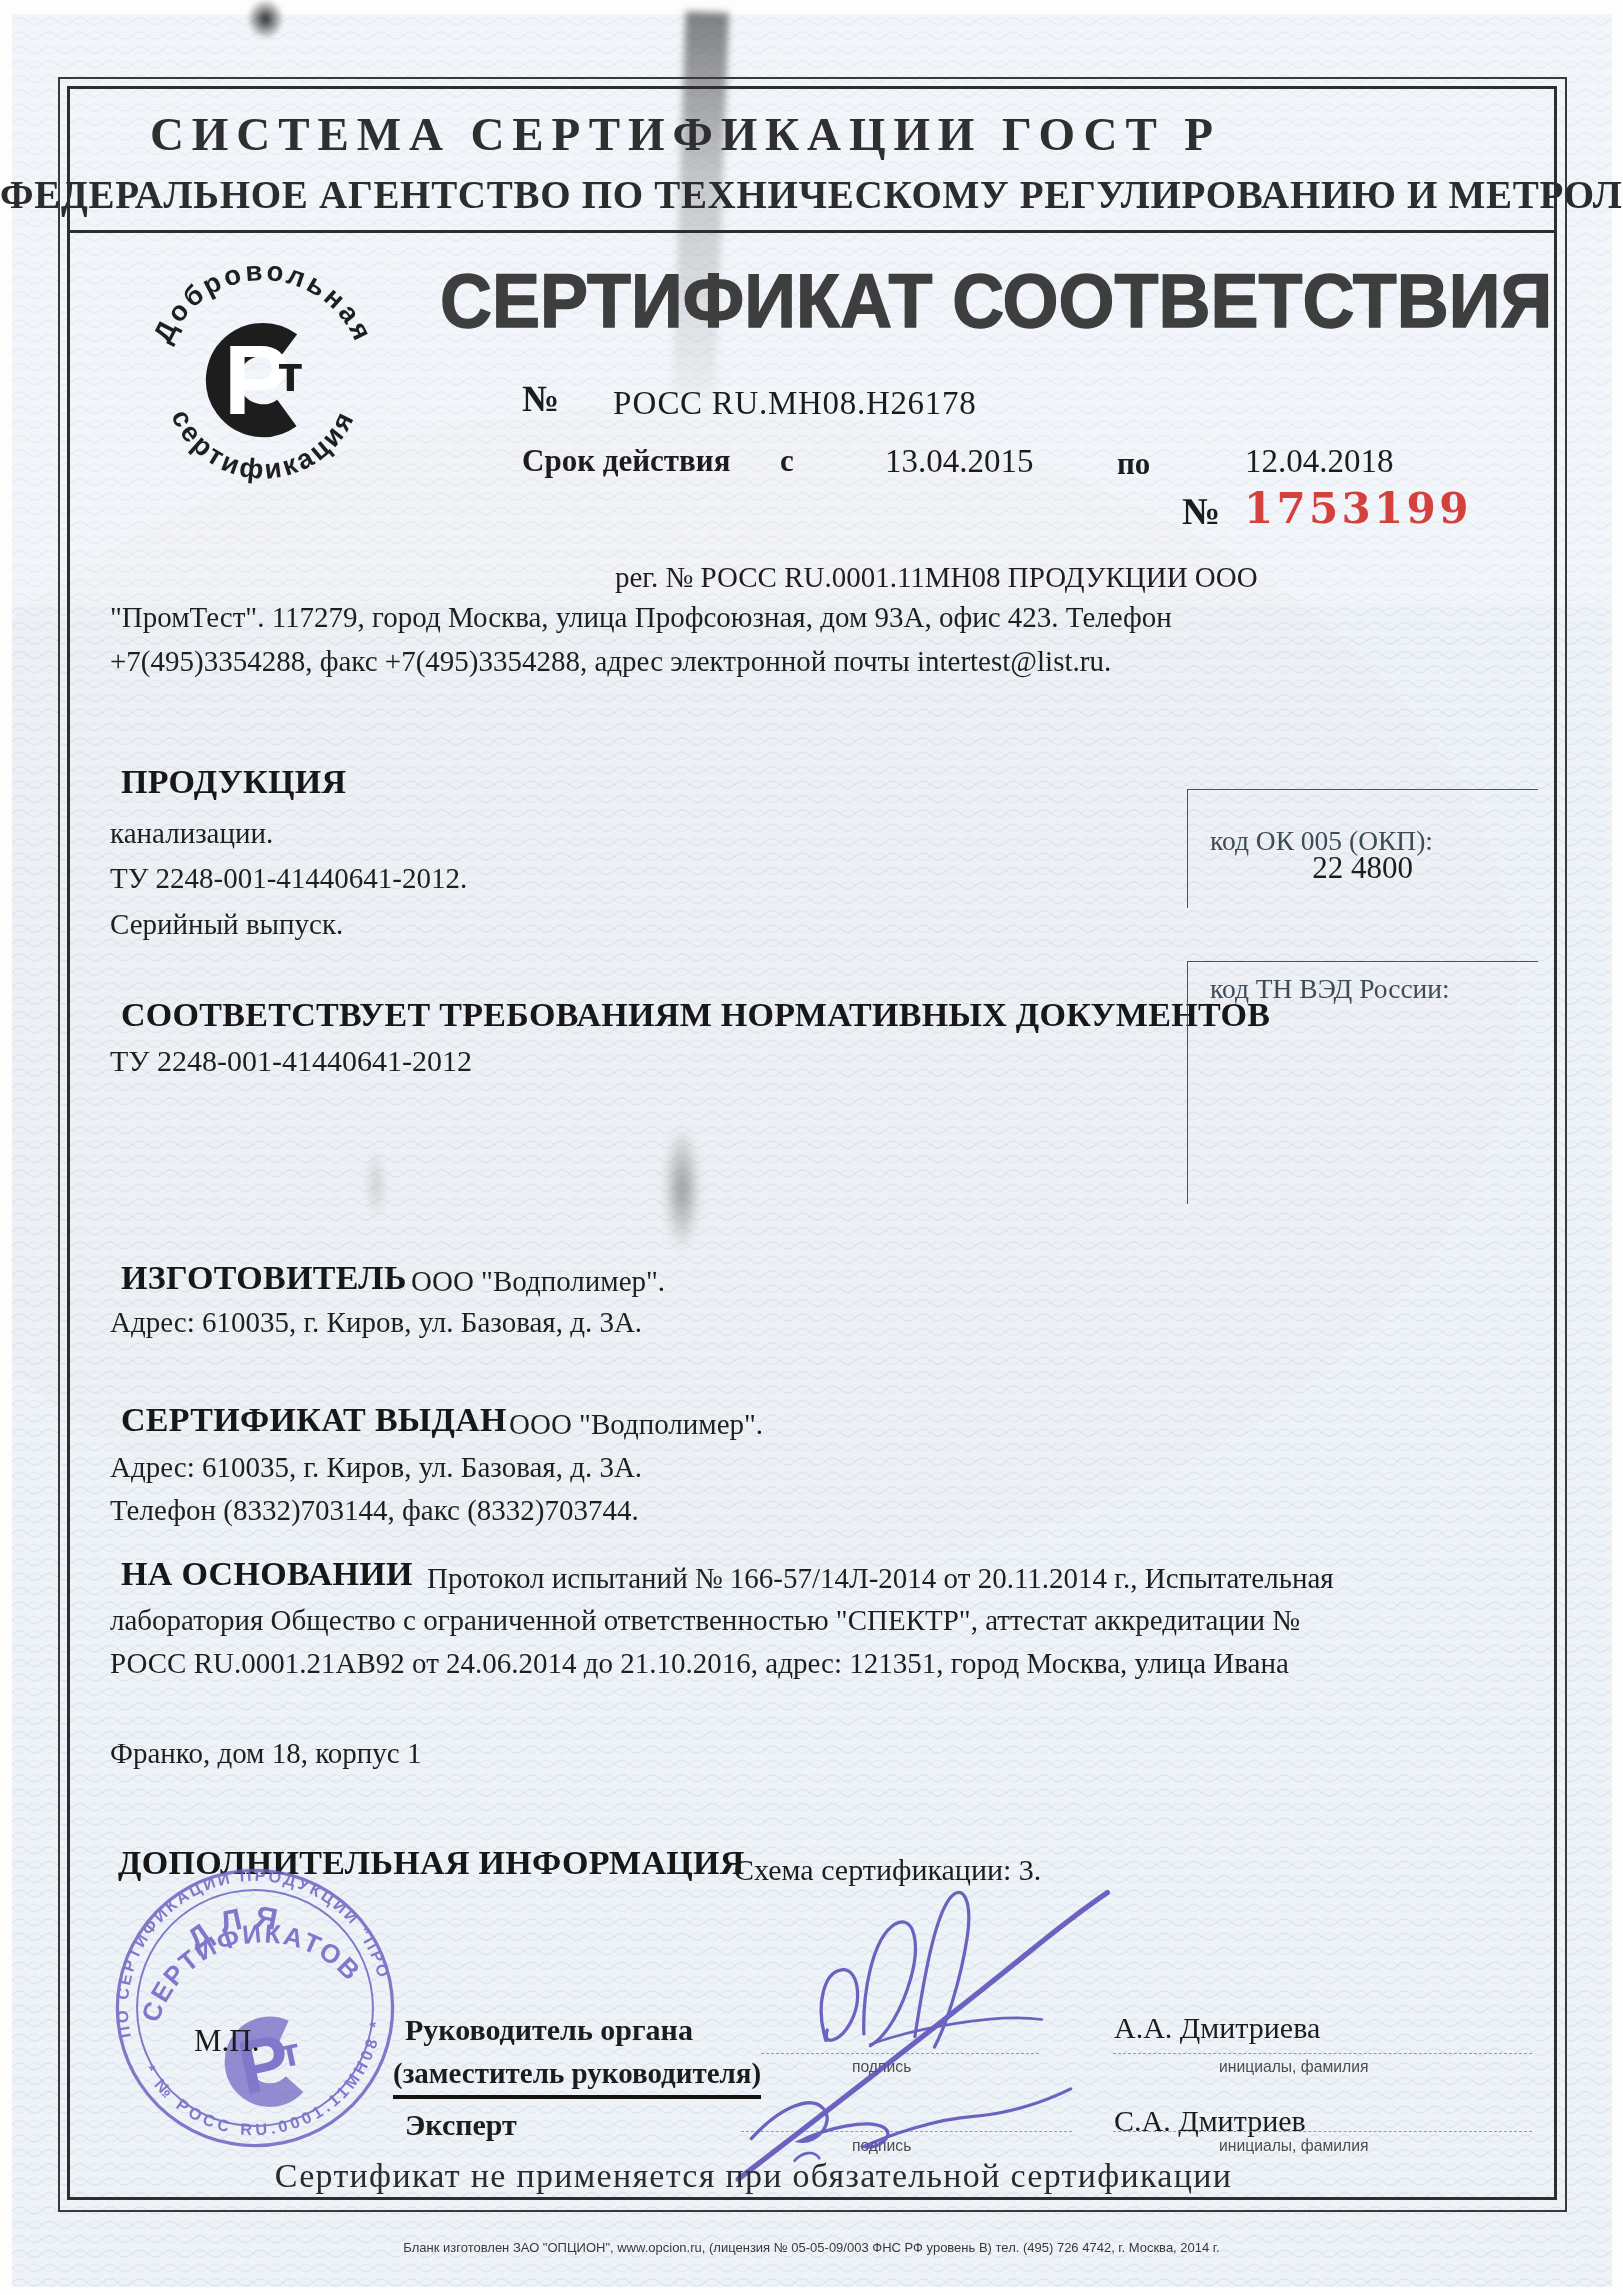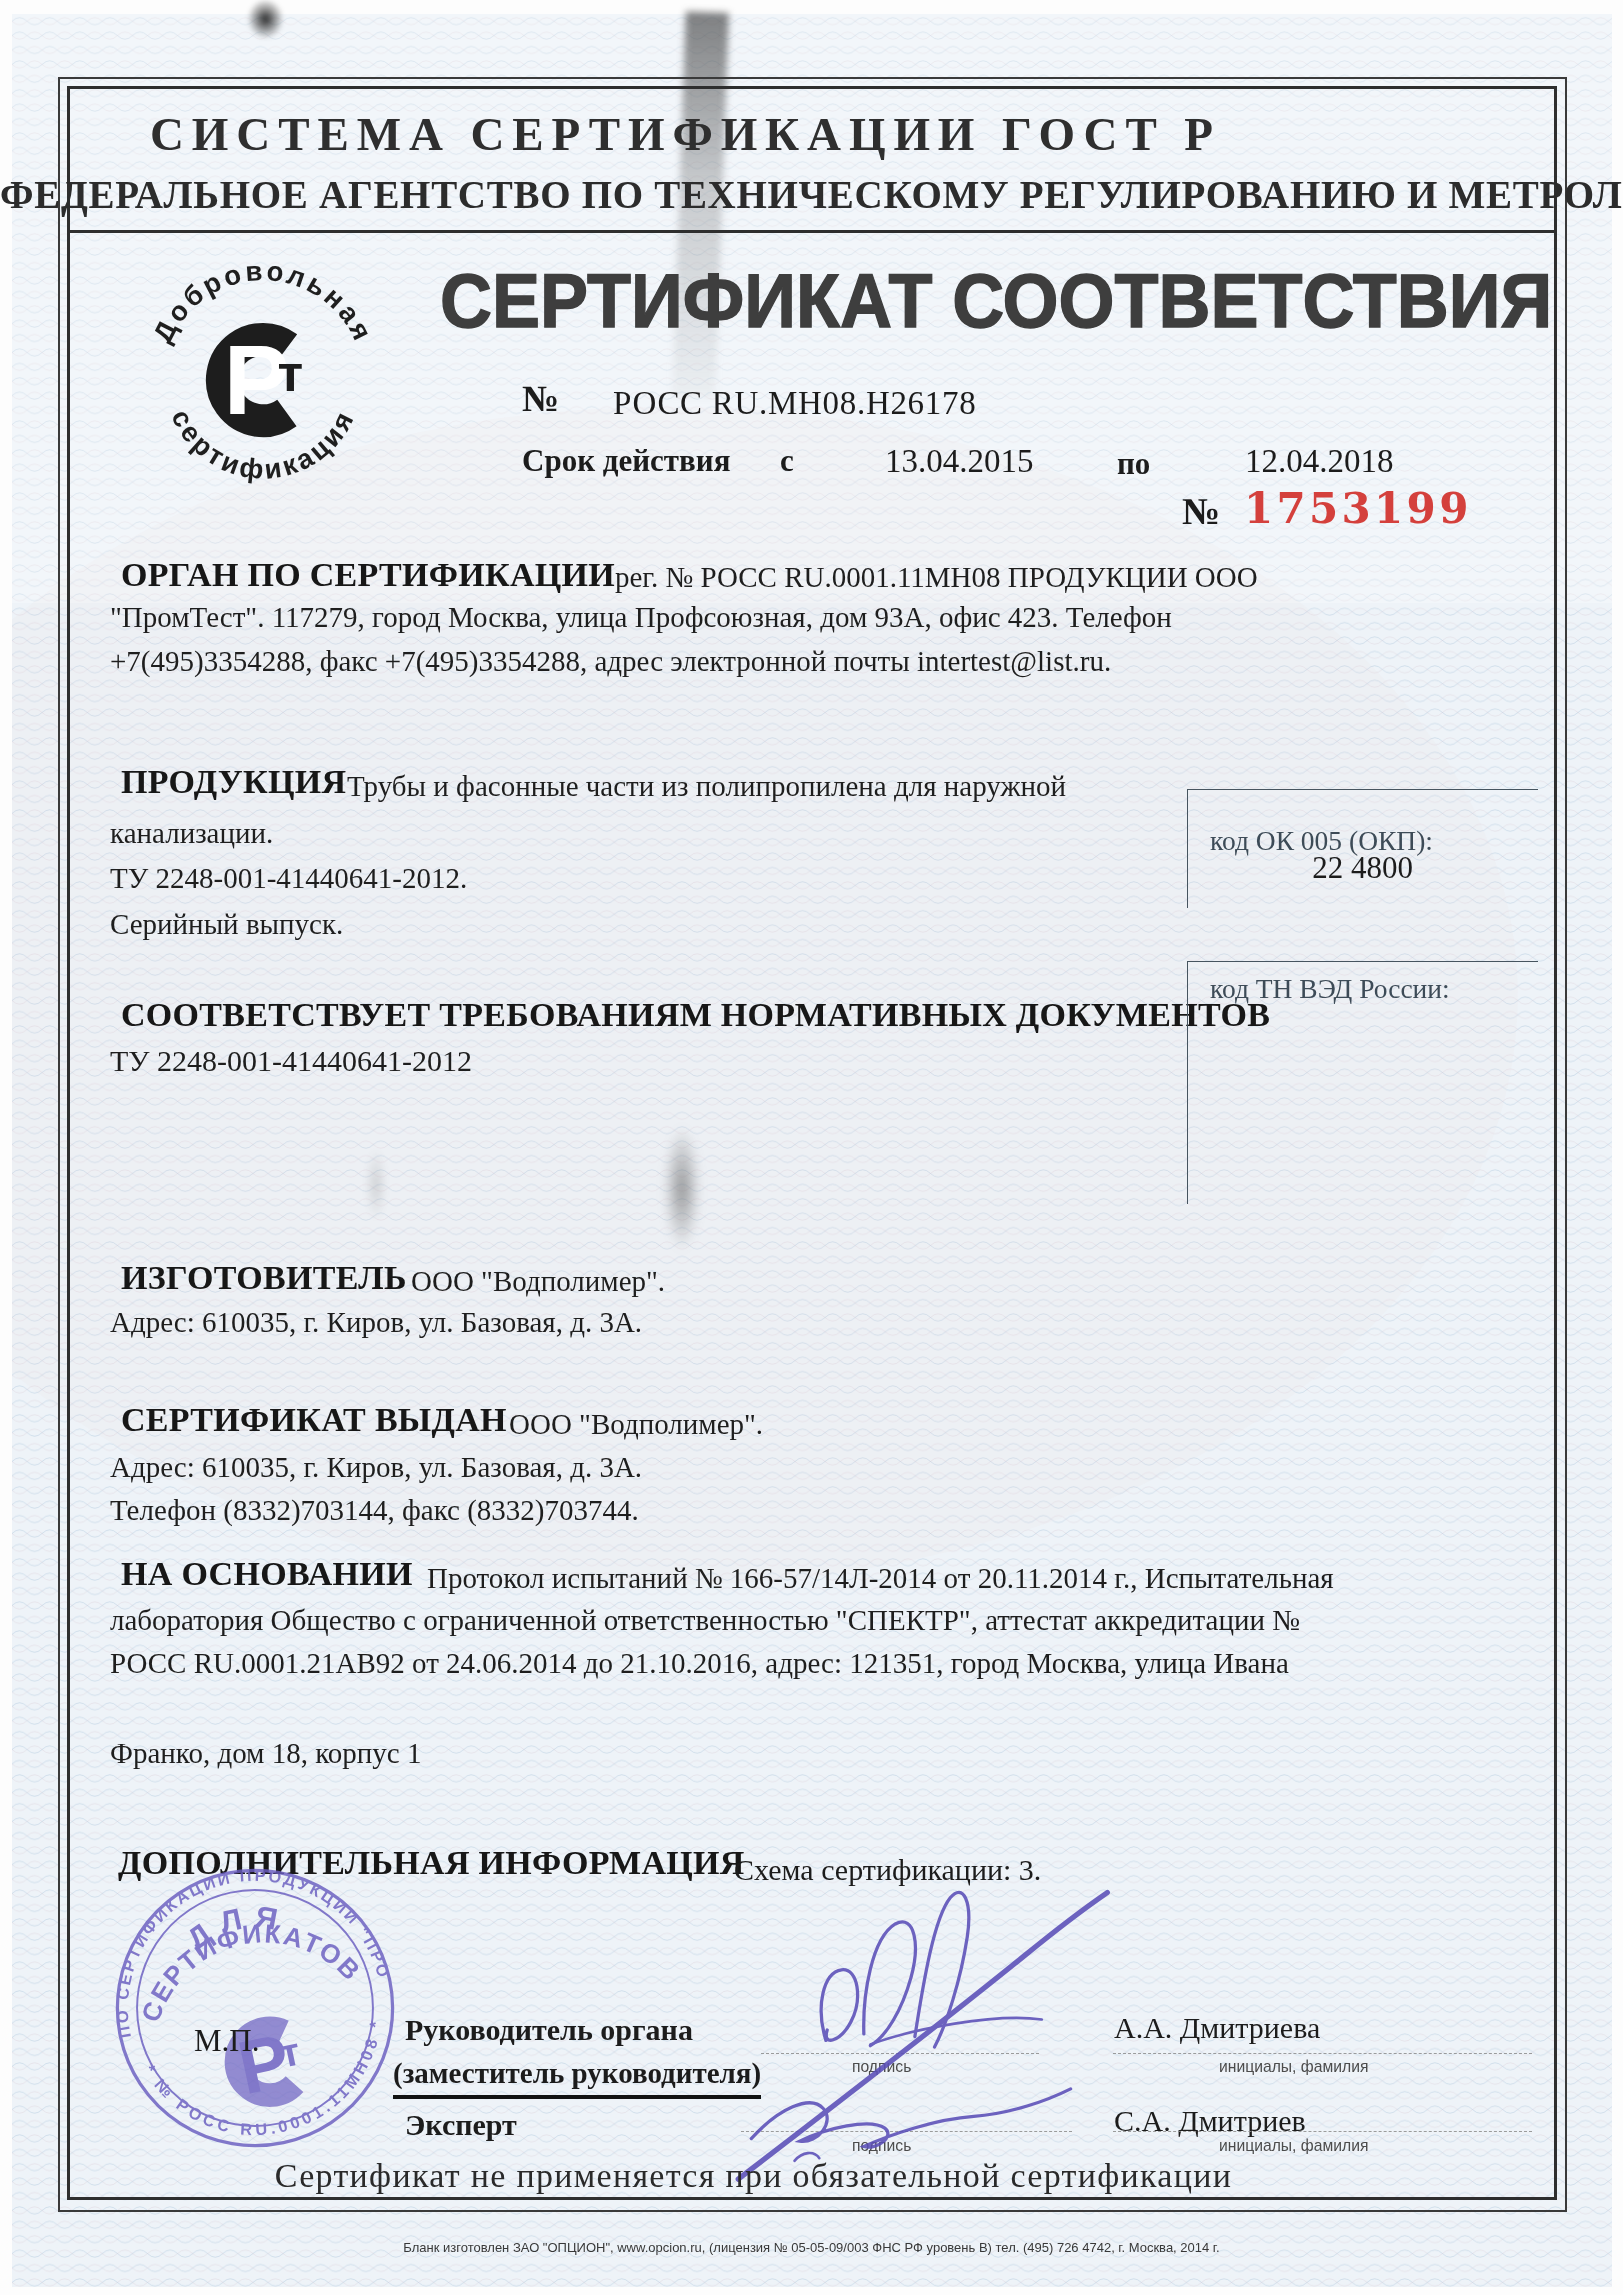--- a/index.html
+++ b/index.html
@@ -87,27 +87,25 @@
 
   <div class="t b" style="left:522px;top:445px;font-size:31px;">Срок действия</div>
   <div class="t b" style="left:780px;top:445px;font-size:31px;">с</div>
   <div class="t" style="left:885px;top:445px;font-size:33px;">13.04.2015</div>
   <div class="t b" style="left:1117px;top:448px;font-size:31px;">по</div>
   <div class="t" style="left:1245px;top:445px;font-size:33px;">12.04.2018</div>
 
   <div class="t b" style="left:1182px;top:492px;font-size:38px;">№</div>
   <div class="t b" style="left:1244px;top:488px;font-size:42px;letter-spacing:3.3px;color:#d4403c;font-family:'DejaVu Serif',serif;">1753199</div>
 
-  <div class="t lbl" style="left:121px;top:558px;">ОРГАН ПО СЕРТИФИКАЦИИ</div>
   <div class="t body" style="left:615px;top:563px;">рег. № РОСС RU.0001.11МН08 ПРОДУКЦИИ ООО</div>
   <div class="t body" style="left:110px;top:603px;">"ПромТест". 117279, город Москва, улица Профсоюзная, дом 93А, офис 423. Телефон</div>
   <div class="t body" style="left:110px;top:647px;">+7(495)3354288, факс +7(495)3354288, адрес электронной почты intertest@list.ru.</div>
 
   <div class="t lbl" style="left:121px;top:765px;">ПРОДУКЦИЯ</div>
-  <div class="t body" style="left:347px;top:772px;">Трубы и фасонные части из полипропилена для наружной</div>
   <div class="t body" style="left:110px;top:819px;">канализации.</div>
   <div class="t body" style="left:110px;top:864px;">ТУ 2248-001-41440641-2012.</div>
   <div class="t body" style="left:110px;top:910px;">Серийный выпуск.</div>
 
   <div class="codebox" style="left:1187px;top:789px;width:351px;height:119px;"></div>
   <div class="t boxlbl" style="left:1210px;top:801px;margin-top:26px;">код ОК 005 (ОКП):</div>
   <div class="t" style="left:1187px;top:852px;width:351px;text-align:center;font-size:31px;">22 4800</div>
 
   <div class="t lbl" style="left:121px;top:998px;">СООТВЕТСТВУЕТ ТРЕБОВАНИЯМ НОРМАТИВНЫХ ДОКУМЕНТОВ</div>
   <div class="t body" style="left:110px;top:1046px;font-size:30px;">ТУ 2248-001-41440641-2012</div>

